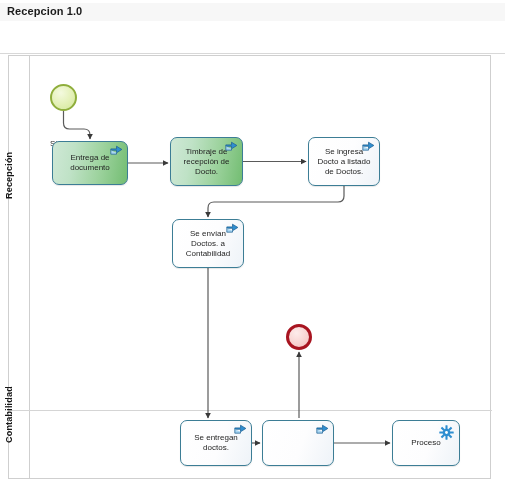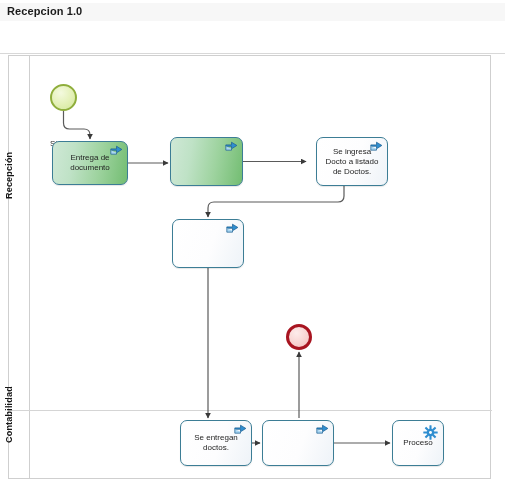--- a/index.html
+++ b/index.html
@@ -91,25 +91,25 @@
   }
   .task .lbl{display:block;width:100%;white-space:pre-line;}
 
   
   .tmark{position:absolute;right:4px;top:3px;width:13px;height:11px;}
   .tmark.gear{right:5px;top:4px;width:15px;height:15px;}
 
   
   #task-entrega   {left:52px; top:141px; width:76px; height:44px;}
   #task-timbraje  {left:170px;top:137px; width:73px; height:49px;}
-  #task-ingresa   {left:308px;top:137px; width:72px; height:49px;margin-left:8px;}
+  #task-ingresa   {left:308px;top:137px; width:72px; height:49px;}
   #task-envian    {left:172px;top:219px; width:72px; height:49px;}
   #task-entregan  {left:180px;top:420px; width:72px; height:46px;}
   #task-firma     {left:262px;top:420px; width:72px; height:46px;}
-  #task-proceso   {left:392px;top:420px; width:52px; height:46px;}
+  #task-proceso   {left:392px;top:420px; width:68px; height:46px;}
 </style>
 </head>
 <body>
 
 <div id="app">
 
   <div class="title-bar">
     <span class="title-text">Recepcion 1.0</span>
   </div>
   <div class="sub-strip"></div>
@@ -156,37 +156,43 @@
   <div class="task green" id="task-entrega">
     <span class="lbl">Entrega de
 documento</span>
     <svg class="tmark" viewBox="0 0 16 13">
       <path d="M1 4.5 L8 4.5 L8 1.2 L14.6 5.2 L8 9.4 L8 6.2 L1 6.2 Z" fill="#2f8ed0" stroke="#1c5f91" stroke-width="0.9" stroke-linejoin="round"></path>
       <path d="M1 6.2 L1 11 L8 11 L8 9.4" fill="#a9d6f2" stroke="#1c5f91" stroke-width="0.9" stroke-linejoin="round"></path>
     </svg>
   </div>
 
   <div class="task green" id="task-timbraje">
+    <span class="lbl">Timbraje de
+recepción de
+Docto.</span>
     <svg class="tmark" viewBox="0 0 16 13">
       <path d="M1 4.5 L8 4.5 L8 1.2 L14.6 5.2 L8 9.4 L8 6.2 L1 6.2 Z" fill="#2f8ed0" stroke="#1c5f91" stroke-width="0.9" stroke-linejoin="round"></path>
       <path d="M1 6.2 L1 11 L8 11 L8 9.4" fill="#a9d6f2" stroke="#1c5f91" stroke-width="0.9" stroke-linejoin="round"></path>
     </svg>
   </div>
 
   <div class="task white" id="task-ingresa">
     <span class="lbl">Se ingresa
 Docto a listado
 de Doctos.</span>
     <svg class="tmark" viewBox="0 0 16 13">
       <path d="M1 4.5 L8 4.5 L8 1.2 L14.6 5.2 L8 9.4 L8 6.2 L1 6.2 Z" fill="#2f8ed0" stroke="#1c5f91" stroke-width="0.9" stroke-linejoin="round"></path>
       <path d="M1 6.2 L1 11 L8 11 L8 9.4" fill="#a9d6f2" stroke="#1c5f91" stroke-width="0.9" stroke-linejoin="round"></path>
     </svg>
   </div>
 
   <div class="task white" id="task-envian">
+    <span class="lbl">Se envían
+Doctos. a
+Contabilidad</span>
     <svg class="tmark" viewBox="0 0 16 13">
       <path d="M1 4.5 L8 4.5 L8 1.2 L14.6 5.2 L8 9.4 L8 6.2 L1 6.2 Z" fill="#2f8ed0" stroke="#1c5f91" stroke-width="0.9" stroke-linejoin="round"></path>
       <path d="M1 6.2 L1 11 L8 11 L8 9.4" fill="#a9d6f2" stroke="#1c5f91" stroke-width="0.9" stroke-linejoin="round"></path>
     </svg>
   </div>
 
   <div class="task white" id="task-entregan">
     <span class="lbl">Se entregan
 doctos.</span>
     <svg class="tmark" viewBox="0 0 16 13">

